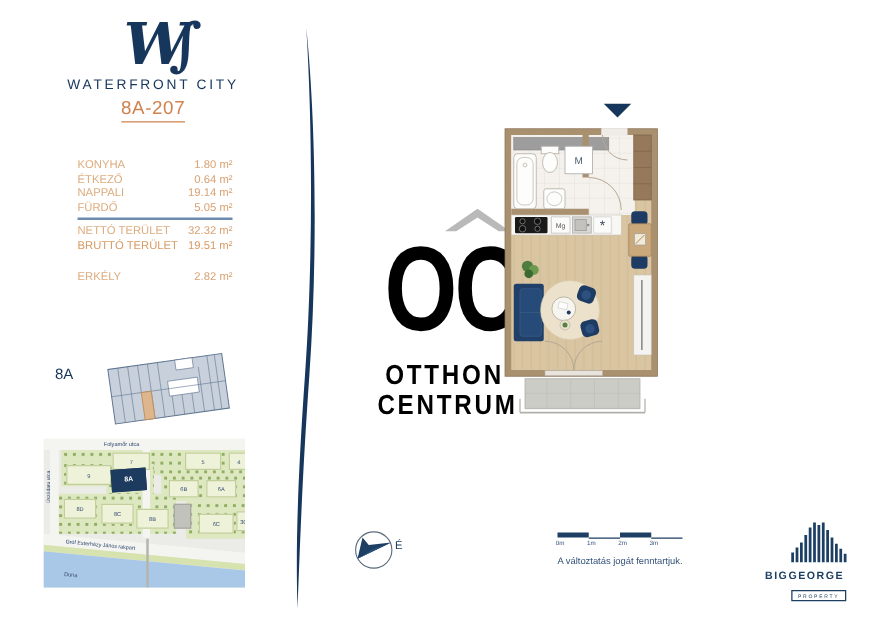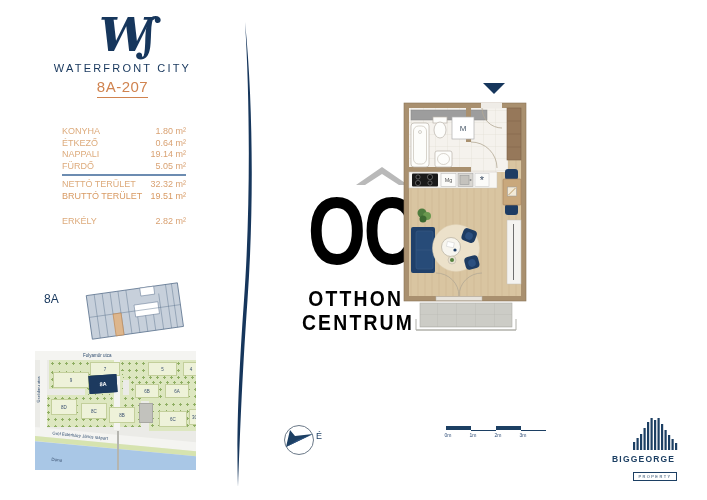--- a/index.html
+++ b/index.html
@@ -337,20 +337,21 @@
     <div class="scale-seg" style="left:25px;width:25px;border-bottom:1.5px solid #1c3f63;"></div>
     <div class="scale-seg" style="left:50px;width:25px;background:#1c3f63;"></div>
     <div class="scale-seg" style="left:75px;width:25px;border-bottom:1.5px solid #1c3f63;"></div>
     <span class="scale-lbl" style="left:2px;">0m</span>
     <span class="scale-lbl" style="left:27px;">1m</span>
     <span class="scale-lbl" style="left:52px;">2m</span>
     <span class="scale-lbl" style="left:77px;">3m</span>
   </div>
 
   <div class="abs disclaimer" style="left:346px;top:444px;">
+    <div>A változtatás jogát fenntartjuk.</div>
   </div>
 
   <div class="abs" style="left:612px;top:416px;width:86px;text-align:center;">
     <svg width="48" height="34" viewBox="0 0 48 34">
       <g fill="#1c3f63">
         <rect x="2" y="26" width="2.2" height="8"></rect>
         <rect x="5.5" y="22" width="2.2" height="12"></rect>
         <rect x="9" y="18" width="2.2" height="16"></rect>
         <rect x="12.5" y="12" width="2.2" height="22"></rect>
         <rect x="16" y="6" width="2.2" height="28"></rect>

